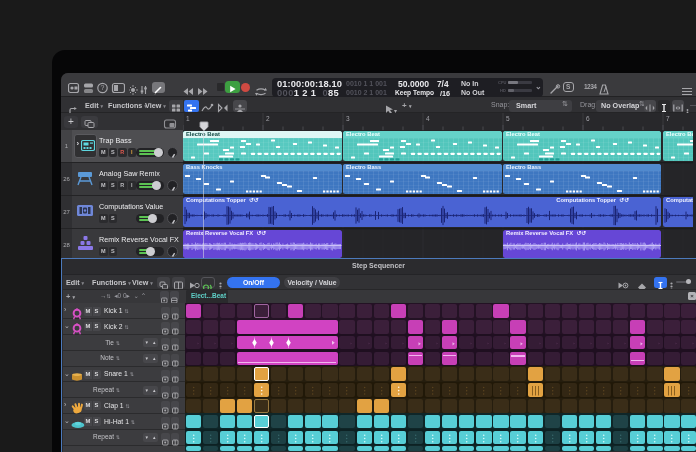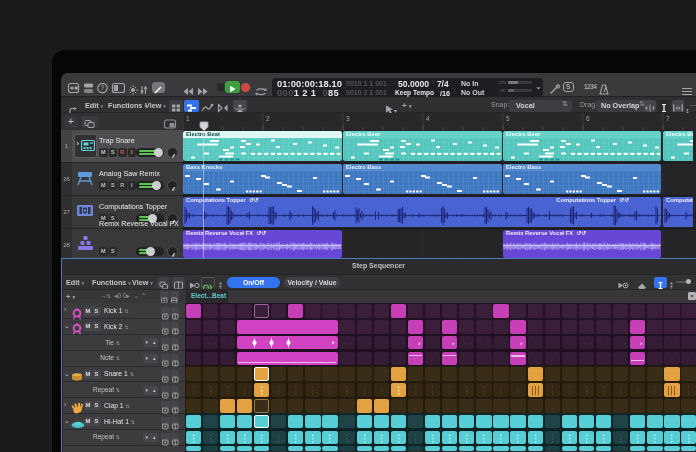--- a/index.html
+++ b/index.html
@@ -138,21 +138,21 @@
         <path d="M4 10 Q7 5.5 10 10 Z" fill="#a6a6aa"></path>
         <line x1="2" y1="7" x2="12" y2="7" stroke="#a6a6aa" stroke-width="0.8"></line>
       </svg></div>
     <div style="position:absolute;left:323px;top:27.5px;width:13px;height:10px;"><svg width="13" height="10" viewBox="0 0 13 10">
         <path d="M2 0.5 L2 8 L4.2 5.8 L6.5 9 L8 8 L6 5 L9 4.5 Z" fill="#a6a6aa"></path>
         <text x="10" y="8" font-size="6" fill="#a6a6aa">▾</text>
       </svg></div>
     <div class="t" style="left:341px;top:28px;font-size:8px;color:#a6a6aa;font-weight:700;">+ <span style="font-size:5px;">▾</span></div>
     <div class="t" style="left:430px;top:28px;font-size:7px;color:#96969c;font-weight:400;">Snap:</div>
     <div style="position:absolute;left:448px;top:26.5px;width:63px;height:12px;background:#3e3e42;border-radius:3px;"></div>
-    <div class="t" style="left:455px;top:28px;font-size:7.2px;color:#d6d6da;font-weight:700;">Vocal</div>
+    <div class="t" style="left:455px;top:28px;font-size:7.2px;color:#d6d6da;font-weight:700;">Smart</div>
     <div class="t" style="left:501px;top:27px;font-size:7px;color:#9a9aa0;font-weight:400;">⇅</div>
     <div class="t" style="left:519px;top:28px;font-size:7px;color:#96969c;font-weight:400;">Drag:</div>
     <div style="position:absolute;left:535px;top:26.5px;width:52px;height:12px;background:#3e3e42;border-radius:3px;"></div>
     <div class="t" style="left:540px;top:28px;font-size:7.2px;color:#d6d6da;font-weight:700;">No Overlap</div>
     <div class="t" style="left:578px;top:27px;font-size:7px;color:#9a9aa0;font-weight:400;">⇅</div>
     <div style="position:absolute;left:583px;top:26.5px;width:12px;height:12px;background:#47474b;border-radius:3px;"><svg width="12" height="12">
         <path d="M3.2 3.5 L1.4 6 L3.2 8.5 Z" fill="#a6a6aa"></path>
         <path d="M8.8 3.5 L10.6 6 L8.8 8.5 Z" fill="#a6a6aa"></path>
         <line x1="6" y1="2.5" x2="6" y2="9.5" stroke="#a6a6aa" stroke-width="1"></line>
       </svg></div>
@@ -239,21 +239,21 @@
     <div style="position:absolute;left:20px;top:65px;width:14px;height:13px;"><svg width="14" height="13">
         <rect x="0.5" y="1.5" width="13" height="10" rx="1.5" fill="none" stroke="#5fd7e0" stroke-width="1.2"></rect>
         <rect x="2.5" y="3.5" width="5" height="3" fill="#5fd7e0"></rect>
         <g fill="#5fd7e0">
           <rect x="9" y="3.5" width="3" height="1.2"></rect>
           <rect x="2.5" y="8" width="2" height="2"></rect>
           <rect x="5.5" y="8" width="2" height="2"></rect>
           <rect x="8.5" y="8" width="2" height="2"></rect>
         </g>
       </svg></div>
-    <div class="t" style="left:38px;top:63px;font-size:7.2px;color:#ececee;font-weight:400;">Trap Snare</div>
+    <div class="t" style="left:38px;top:63px;font-size:7.2px;color:#ececee;font-weight:400;">Trap Bass</div>
     <div style="position:absolute;left:38px;top:74.5px;width:8.5px;height:9px;background:#2b2b2e;border-radius:2px;">
       <div style="font-size:5.5px;color:#c2c2c6;text-align:center;line-height:9px;font-weight:700;">M</div>
     </div>
     <div style="position:absolute;left:47.5px;top:74.5px;width:8.5px;height:9px;background:#2b2b2e;border-radius:2px;">
       <div style="font-size:5.5px;color:#c2c2c6;text-align:center;line-height:9px;font-weight:700;">S</div>
     </div>
     <div style="position:absolute;left:57.0px;top:74.5px;width:8.5px;height:9px;background:#2b2b2e;border-radius:2px;">
       <div style="font-size:5.5px;color:#e05a50;text-align:center;line-height:9px;font-weight:700;">R</div>
     </div>
     <div style="position:absolute;left:66.5px;top:74.5px;width:8.5px;height:9px;background:#2b2b2e;border-radius:2px;">
@@ -300,21 +300,21 @@
     <div style="position:absolute;left:0px;top:123px;width:122px;height:32.5px;background:#39393c;border-bottom:1px solid #232325;"></div>
     <div style="position:absolute;left:0px;top:123px;width:11px;height:32.5px;background:#2f2f32;border-bottom:1px solid #232325;"></div>
     <div class="t" style="left:2px;top:135.5px;font-size:6px;color:#ababaf;font-weight:400;width:7px;text-align:center;left:2px;">27</div>
     <div style="position:absolute;left:15px;top:130px;width:18px;height:16px;"><svg width="18" height="16">
         <rect x="1" y="2" width="16" height="11" rx="1.5" fill="#6f87d8"></rect>
         <rect x="3.5" y="4" width="2.5" height="7" fill="#2c3550"></rect>
         <rect x="12" y="4" width="2.5" height="7" fill="#2c3550"></rect>
         <rect x="7" y="4.5" width="4" height="6" rx="1" fill="#2c3550"></rect>
         <circle cx="9" cy="7.5" r="1.2" fill="#6f87d8"></circle>
       </svg></div>
-    <div class="t" style="left:38px;top:129px;font-size:7.2px;color:#ececee;font-weight:400;">Computations Topper</div>
+    <div class="t" style="left:38px;top:129px;font-size:7.2px;color:#ececee;font-weight:400;">Computations Value</div>
     <div style="position:absolute;left:38px;top:140.5px;width:8.5px;height:9px;background:#2b2b2e;border-radius:2px;">
       <div style="font-size:5.5px;color:#c2c2c6;text-align:center;line-height:9px;font-weight:700;">M</div>
     </div>
     <div style="position:absolute;left:47.5px;top:140.5px;width:8.5px;height:9px;background:#2b2b2e;border-radius:2px;">
       <div style="font-size:5.5px;color:#c2c2c6;text-align:center;line-height:9px;font-weight:700;">S</div>
     </div>
     <div style="position:absolute;left:75px;top:140.5px;width:28px;height:9.5px;background:#222225;border-radius:5px;"></div>
     <div style="position:absolute;left:78px;top:142.5px;width:12px;height:2px;background:#5cc353;border-radius:1px;"></div>
     <div style="position:absolute;left:78px;top:146.0px;width:12px;height:2px;background:#5cc353;border-radius:1px;"></div>
     <div style="position:absolute;left:86.5px;top:140.75px;width:9px;height:9px;background:#cdcdd1;border-radius:50%;"></div>
@@ -325,21 +325,21 @@
     <div style="position:absolute;left:0px;top:156px;width:11px;height:32.5px;background:#2f2f32;border-bottom:1px solid #232325;"></div>
     <div class="t" style="left:2px;top:168.5px;font-size:6px;color:#ababaf;font-weight:400;width:7px;text-align:center;left:2px;">28</div>
     <div style="position:absolute;left:16px;top:162px;width:17px;height:18px;"><svg width="17" height="18">
         <g fill="#8b78e8">
           <rect x="6.5" y="1" width="4" height="4" rx="1"></rect>
           <rect x="3.5" y="6" width="4" height="4" rx="1"></rect>
           <rect x="9.5" y="6" width="4" height="4" rx="1"></rect>
           <rect x="1" y="11" width="15" height="4" rx="1"></rect>
         </g>
       </svg></div>
-    <div class="t" style="left:38px;top:146px;font-size:7.2px;color:#ececee;font-weight:400;">Remix Reverse Vocal FX</div>
+    <div class="t" style="left:38px;top:162px;font-size:7.2px;color:#ececee;font-weight:400;">Remix Reverse Vocal FX</div>
     <div style="position:absolute;left:38px;top:173.5px;width:8.5px;height:9px;background:#2b2b2e;border-radius:2px;">
       <div style="font-size:5.5px;color:#c2c2c6;text-align:center;line-height:9px;font-weight:700;">M</div>
     </div>
     <div style="position:absolute;left:47.5px;top:173.5px;width:8.5px;height:9px;background:#2b2b2e;border-radius:2px;">
       <div style="font-size:5.5px;color:#c2c2c6;text-align:center;line-height:9px;font-weight:700;">S</div>
     </div>
     <div style="position:absolute;left:75px;top:173.5px;width:28px;height:9.5px;background:#222225;border-radius:5px;"></div>
     <div style="position:absolute;left:78px;top:175.5px;width:10px;height:2px;background:#5cc353;border-radius:1px;"></div>
     <div style="position:absolute;left:78px;top:179.0px;width:10px;height:2px;background:#5cc353;border-radius:1px;"></div>
     <div style="position:absolute;left:84.5px;top:173.75px;width:9px;height:9px;background:#cdcdd1;border-radius:50%;"></div>

